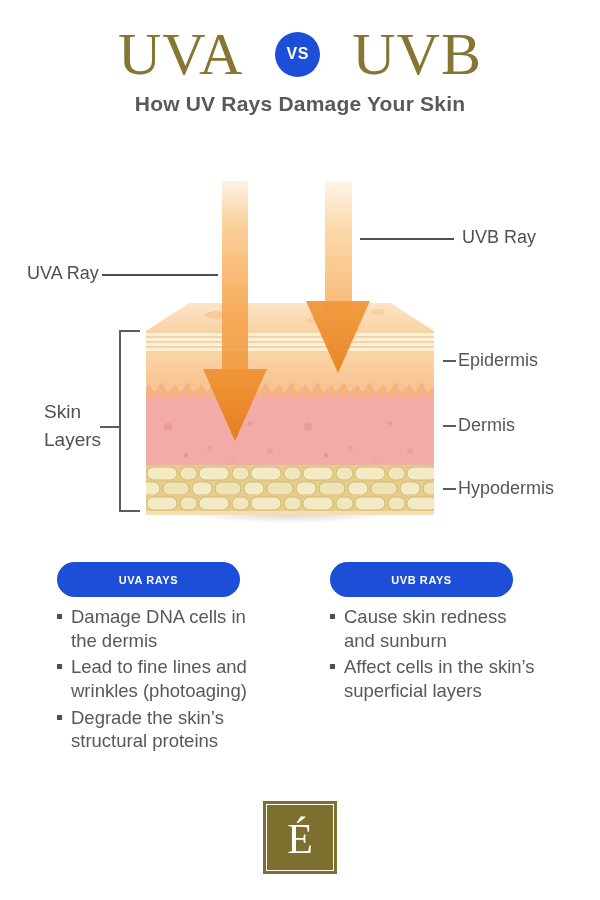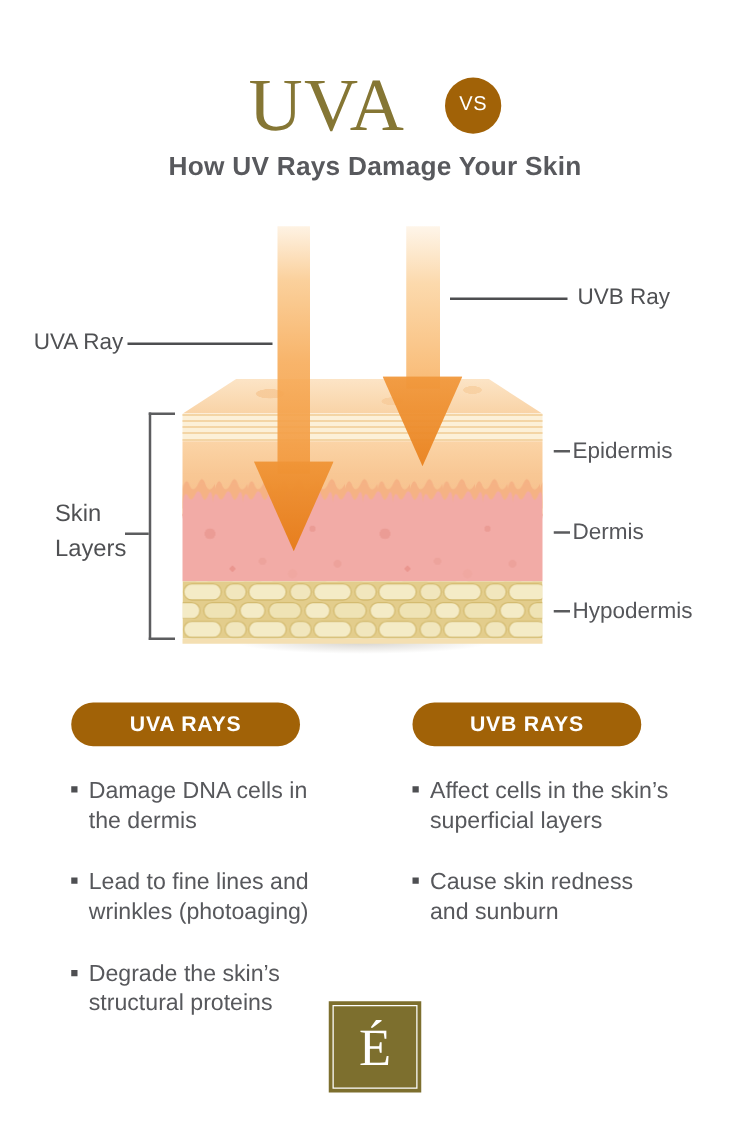--- a/index.html
+++ b/index.html
@@ -1,25 +1,25 @@
 <!DOCTYPE html>
 <html><head>
 <meta charset="utf-8">
 <style>
   html,body{margin:0;padding:0;background:#ffffff;}
   .page{position:relative;width:600px;height:900px;background:#ffffff;overflow:hidden;
         font-family:"Liberation Sans",sans-serif;}
 
   
-  .title-row{display:flex;align-items:center;justify-content:center;gap:32px;padding-top:52px;}
+  .title-row{display:flex;align-items:center;justify-content:center;gap:32px;padding-top:22px;}
   .title-word{font-family:"Liberation Serif",serif;font-size:60px;line-height:64px;
               font-weight:400;color:#857634;letter-spacing:1px;}
-  .vs-badge{width:45px;height:45px;border-radius:50%;background:#a16207;color:#fff;
+  .vs-badge{width:45px;height:45px;border-radius:50%;background:#1d4ed8;color:#fff;
             display:flex;align-items:center;justify-content:center;
-            font-size:16px;font-weight:normal;letter-spacing:.5px;flex:0 0 auto;}
+            font-size:16px;font-weight:bold;letter-spacing:.5px;flex:0 0 auto;}
   .subtitle{text-align:center;margin-top:6px;font-size:21px;font-weight:bold;color:#58595d;letter-spacing:.2px;}
 
   
   .ray-band{position:absolute;z-index:2;}
   .uva-band{left:222px;top:181px;width:26px;height:198px;
     background:linear-gradient(180deg,rgba(253,230,200,.5) 0%,rgba(250,200,138,.85) 22%,
                rgba(247,172,90,.9) 55%,rgba(242,152,60,.92) 100%);}
   .uvb-band{left:325px;top:181px;width:27px;height:130px;
     background:linear-gradient(180deg,rgba(253,233,207,.45) 0%,rgba(251,208,152,.8) 35%,
                rgba(248,178,100,.9) 100%);}
@@ -75,44 +75,45 @@
       radial-gradient(circle 5px at 124px 40px,#eda29b 60%,rgba(0,0,0,0) 64%);
     background-size:140px 56px;}
   .hypo{top:162px;} 
   .bottom-strip{top:208px;width:288px;height:4px;background:#f4dfb2;}
   .block-shadow{position:absolute;left:146px;top:514px;width:288px;height:13px;z-index:0;
     background:radial-gradient(ellipse 50% 100% at 50% 0, rgba(110,100,80,.28), rgba(0,0,0,0) 70%);}
 
   
   .col{position:absolute;top:562px;width:250px;z-index:3;}
   .col-left{left:57px;} .col-right{left:330px;}
-  .pill{width:183px;height:35px;border-radius:18px;background:#a16207;color:#ffffff;
+  .pill{width:183px;height:35px;border-radius:18px;background:#1d4ed8;color:#ffffff;
         display:flex;align-items:center;justify-content:center;
-        font-size:17px;font-weight:bold;letter-spacing:.6px;}
-  .bullets{margin-top:23px;display:flex;flex-direction:column;gap:26px;}
+        font-size:11px;font-weight:bold;letter-spacing:.6px;}
+  .bullets{margin-top:8px;display:flex;flex-direction:column;gap:3px;}
   .bullet{display:flex;gap:9px;}
   .bullet-marker{width:5px;height:5px;background:#4e4f52;margin-top:9px;flex:0 0 auto;}
   .bullet-text{font-size:18.5px;line-height:1.28;color:#57585c;white-space:pre-line;}
 
   
   .logo{position:absolute;left:263px;top:801px;width:74px;height:73px;background:#7d6f2e;
         box-sizing:border-box;padding:3px;}
   .logo-inner{width:100%;height:100%;box-sizing:border-box;border:1.5px solid #ffffff;
         display:flex;align-items:center;justify-content:center;}
   .logo-letter{font-family:"Liberation Serif",serif;font-size:42px;color:#ffffff;
         line-height:1;padding-top:2px;}
 </style>
 </head>
 <body>
 
 <div class="page">
 
   <div class="title-row">
     <span class="title-word">UVA</span>
     <span class="vs-badge">VS</span>
+    <span class="title-word">UVB</span>
   </div>
   <div class="subtitle">How UV Rays Damage Your Skin</div>
 
   <div class="block-shadow"></div>
   <div class="skin-block">
     <div class="top-face"></div>
     <div class="streaks"></div>
     <div class="epidermis"></div>
     <svg class="wave-peach" width="288" height="28">
       <defs>
@@ -186,27 +187,27 @@
 structural proteins</span>
       </div>
     </div>
   </div>
 
   <div class="col col-right">
     <div class="pill">UVB RAYS</div>
     <div class="bullets">
       <div class="bullet">
         <span class="bullet-marker"></span>
+        <span class="bullet-text">Cause skin redness
+and sunburn</span>
+      </div>
+      <div class="bullet">
+        <span class="bullet-marker"></span>
         <span class="bullet-text">Affect cells in the skin’s
 superficial layers</span>
-      </div>
-      <div class="bullet">
-        <span class="bullet-marker"></span>
-        <span class="bullet-text">Cause skin redness
-and sunburn</span>
       </div>
     </div>
   </div>
 
   <div class="logo">
     <div class="logo-inner">
       <span class="logo-letter">É</span>
     </div>
   </div>
 

